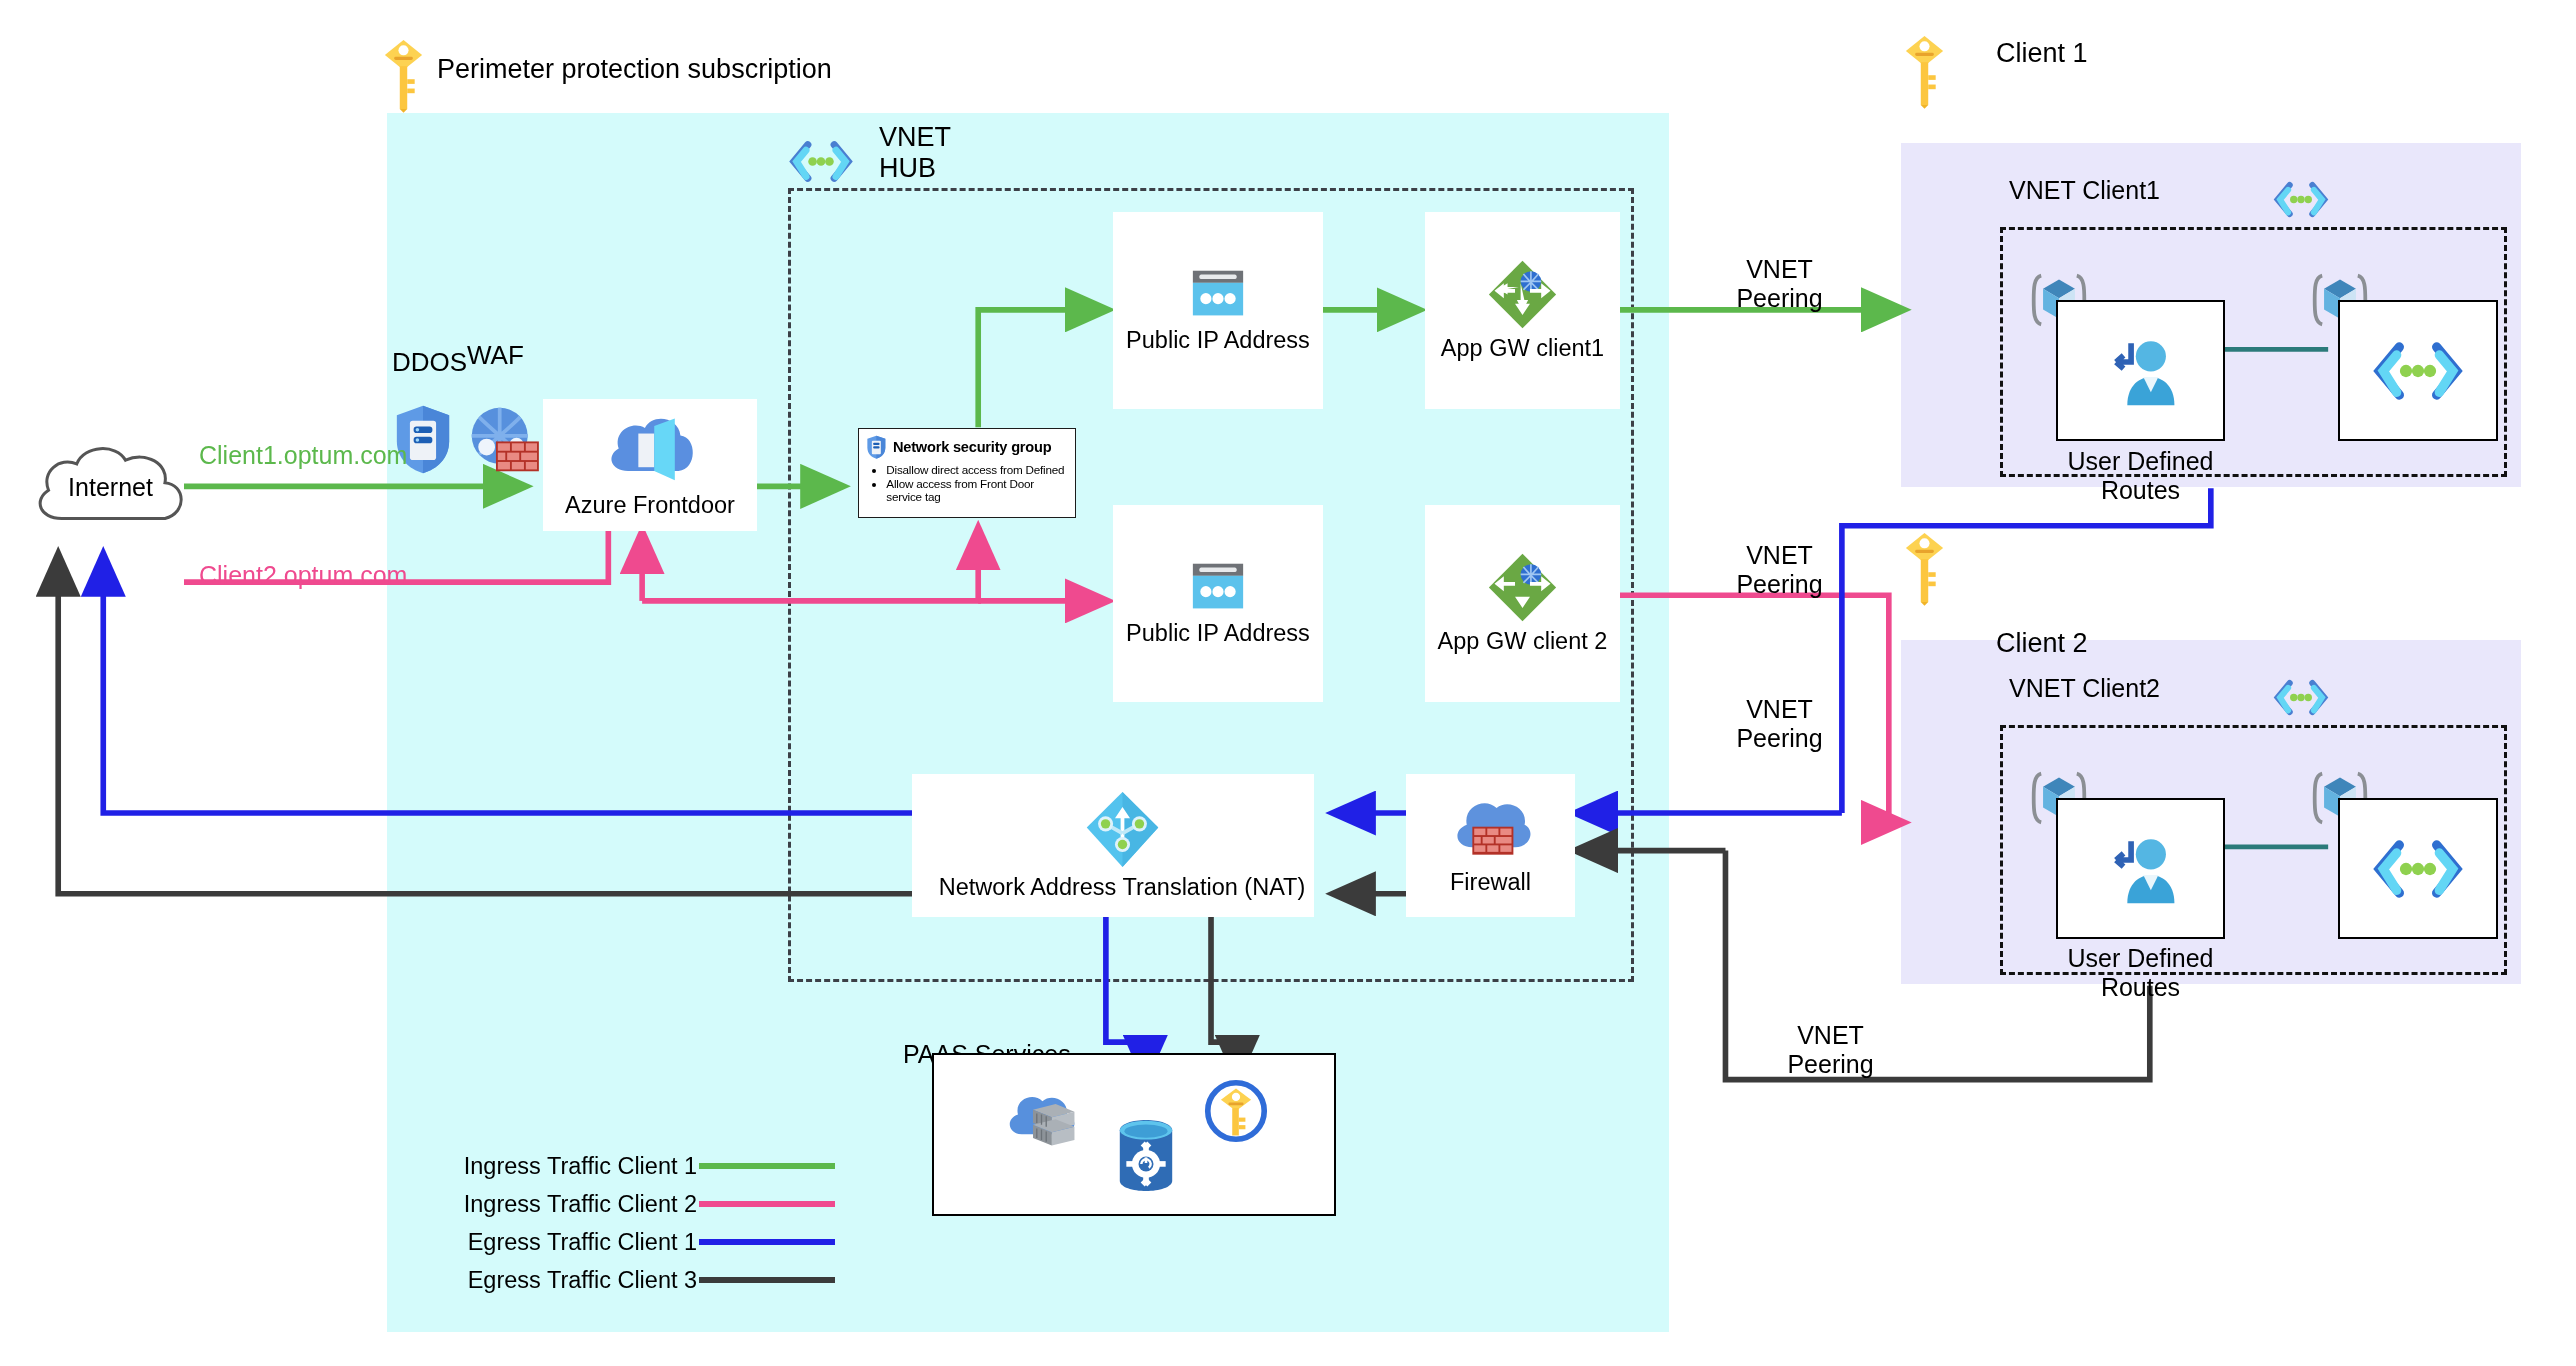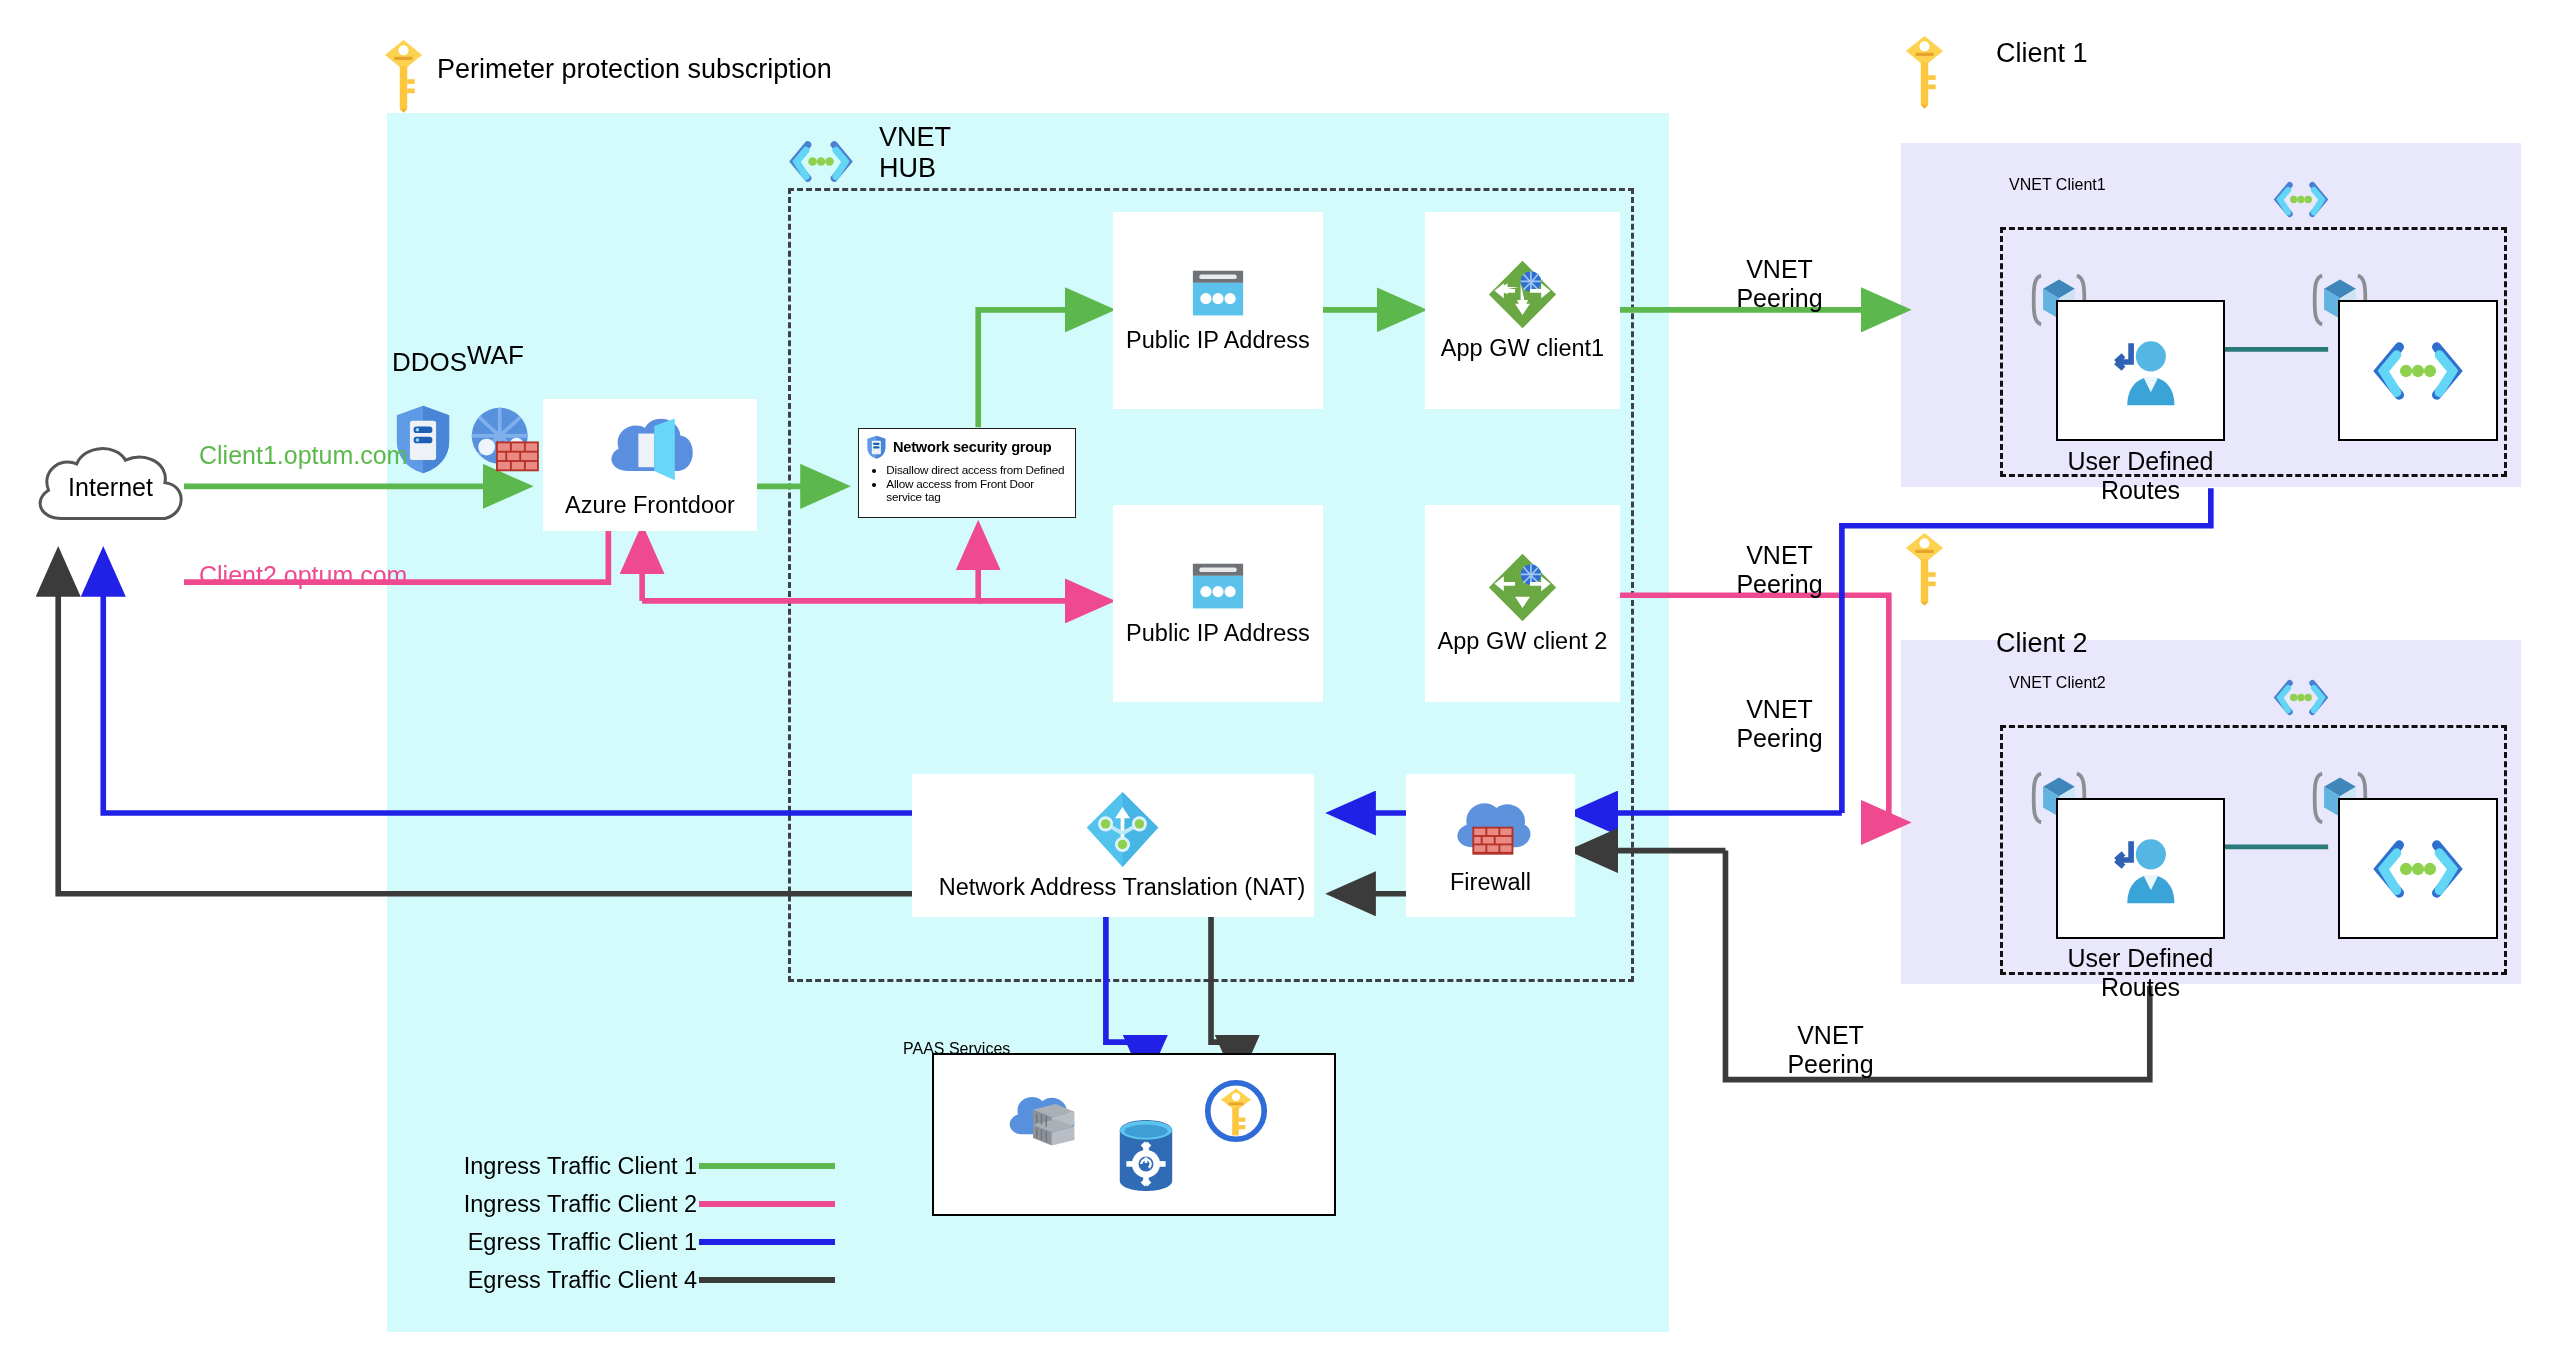--- a/index.html
+++ b/index.html
@@ -22,21 +22,21 @@
 
   
   .node{background:#fff;display:flex;flex-direction:column;align-items:center;
         justify-content:center;box-sizing:border-box;}
   .node .lbl{font-size:23.5px;line-height:1.14;text-align:center;margin-top:5.6px;
              white-space:nowrap;}
   .node.bordered{border:2.8px solid #000;}
 
   
   .caption{font-size:27px;white-space:pre-line;line-height:1.16;}
-  .caption.sm{font-size:16px;}
+  .caption.sm{font-size:25px;}
 
   
   #nsg{left:858px;top:428px;width:218px;height:90px;background:#fff;
        border:1.9px solid #1c1c1c;box-sizing:border-box;padding:5.6px 6.6px 0 6.6px;}
   #nsg .hd{display:flex;align-items:center;gap:6.6px;}
   #nsg .hd .t{font-size:14.6px;font-weight:bold;letter-spacing:-0.2px;}
   #nsg ul{margin:3.8px 0 0 0;padding-left:20.7px;}
   #nsg li{font-size:11.7px;line-height:1.18;letter-spacing:-0.2px;}
 
   
@@ -532,19 +532,19 @@
     </div>
     <div class="lrow">
       <span class="lt">Ingress Traffic Client 2</span>
       <span class="sw" style="background:#ef4a8f;"></span>
     </div>
     <div class="lrow">
       <span class="lt">Egress Traffic Client 1</span>
       <span class="sw" style="background:#2020e6;"></span>
     </div>
     <div class="lrow">
-      <span class="lt">Egress Traffic Client 4</span>
+      <span class="lt">Egress Traffic Client 3</span>
       <span class="sw" style="background:#3b3b3b;"></span>
     </div>
   </div>
 
 </div>
 
 
 </body></html>

